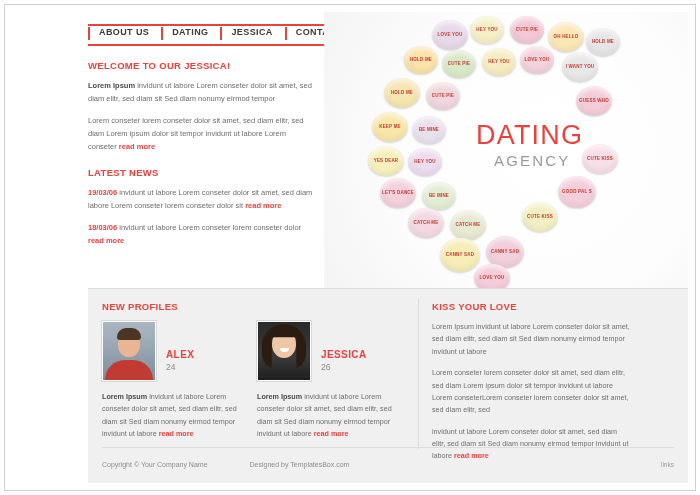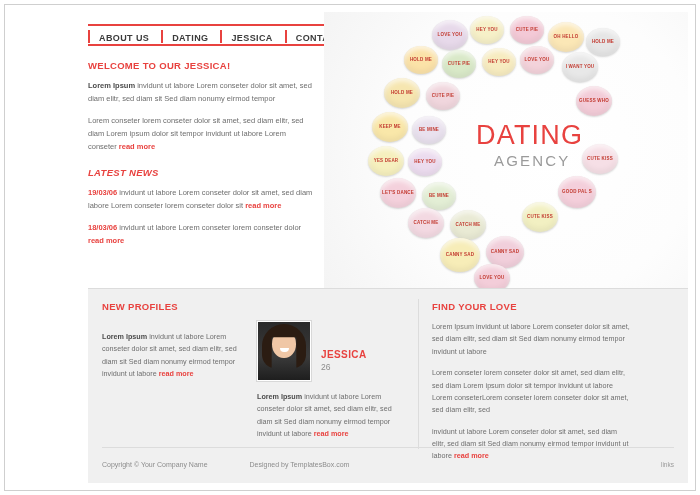--- a/index.html
+++ b/index.html
@@ -61,21 +61,21 @@
   .nav-items {
     position: absolute;
     left: 0;
     top: 2px;
     height: 18px;
     display: flex;
     align-items: center;
   }
   .nav-item {
     display: flex;
-    align-items: flex-end;
+    align-items: flex-start;
     height: 16px;
     border-radius: 6px;
   }
   .nav-sep {
     width: 2px;
     height: 13px;
     background: #e8423f;
     margin: 0 9px 0 0;
   }
   .nav-label {
@@ -424,59 +424,68 @@
         <div class="t1">DATING</div>
         <div class="t2">AGENCY</div>
       </div>
     </div>
 
     <div class="leftcol">
       <h2 class="section">WELCOME TO OUR JESSICA!</h2>
       <p class="body"><b>Lorem Ipsum</b><span> invidunt ut labore Lorem conseter dolor sit amet, sed diam  elitr, sed diam sit Sed diam nonumy eirmod tempor</span></p>
       <p class="body"><span>Lorem conseter lorem conseter dolor sit amet, sed diam  elitr, sed diam Lorem ipsum dolor sit tempor invidunt ut labore Lorem conseter </span><span class="readmore">read more</span></p>
 
-      <h2 class="section" style="margin-top:14px;font-style:italic;">LATEST NEWS</h2>
+      <h2 class="section" style="margin-top:14px;">LATEST NEWS</h2>
 
 
       <p class="body news-block"><span class="news-date">19/03/06</span><span> invidunt ut labore Lorem conseter dolor sit amet, sed diam labore Lorem conseter lorem conseter dolor sit </span><span class="readmore">read more</span></p>
 
       <p class="body news-block"><span class="news-date">18/03/06</span><span> invidunt ut labore Lorem conseter lorem conseter dolor </span><span class="readmore">read more</span></p>
     </div>
 
     <div class="lower">
       <div class="lower-inner">
         <div class="panel-divider"></div>
 
         <div class="profiles">
           <h2 class="section">NEW PROFILES</h2>
 
           <div class="profile-row">
 
             <div class="profile">
+              <div class="profile-head">
+                <div class="photo alex">
+                  <div class="alex-hair"></div>
+                </div>
+                <div class="profile-meta">
+                  <div class="profile-name">ALEX</div>
+                  <div class="profile-age">24</div>
+                </div>
+              </div>
               <div class="profile-text"><b>Lorem Ipsum</b><span> invidunt ut labore Lorem conseter dolor sit amet, sed diam  elitr, sed diam sit Sed diam nonumy eirmod tempor invidunt ut labore </span><span class="readmore">read more</span></div>
             </div>
 
             <div class="profile">
               <div class="profile-head">
                 <div class="photo jessica">
                   <div class="jess-smile"></div>
                 </div>
                 <div class="profile-meta">
                   <div class="profile-name">JESSICA</div>
                   <div class="profile-age">26</div>
                 </div>
               </div>
               <div class="profile-text"><b>Lorem Ipsum</b><span> invidunt ut labore Lorem conseter dolor sit amet, sed diam  elitr, sed diam sit Sed diam nonumy eirmod tempor invidunt ut labore </span><span class="readmore">read more</span></div>
             </div>
 
           </div>
         </div>
 
         <div class="findlove">
-          <h2 class="section">FIND YOUR LOVE</h2>
+          <h2 class="section">KISS YOUR LOVE</h2>
           <p>Lorem Ipsum invidunt ut labore Lorem conseter dolor sit amet,  sed diam  elitr, sed diam sit Sed diam nonumy eirmod tempor invidunt ut labore</p>
           <p>Lorem conseter lorem conseter dolor sit amet, sed diam  elitr, sed diam Lorem ipsum dolor sit tempor invidunt ut labore Lorem conseterLorem conseter lorem conseter dolor sit amet, sed diam  elitr, sed</p>
           <p><span>invidunt ut labore Lorem conseter dolor sit amet, sed diam  elitr, sed diam sit Sed diam nonumy eirmod tempor invidunt ut labore </span><span class="readmore">read more</span></p>
         </div>
 
         <div class="footer">
           <div class="footer-line"></div>
           <span class="copyright">Copyright © Your Company Name</span>
           <span class="designed">Designed by TemplatesBox.com</span>
           <span class="footer-right">links</span>

